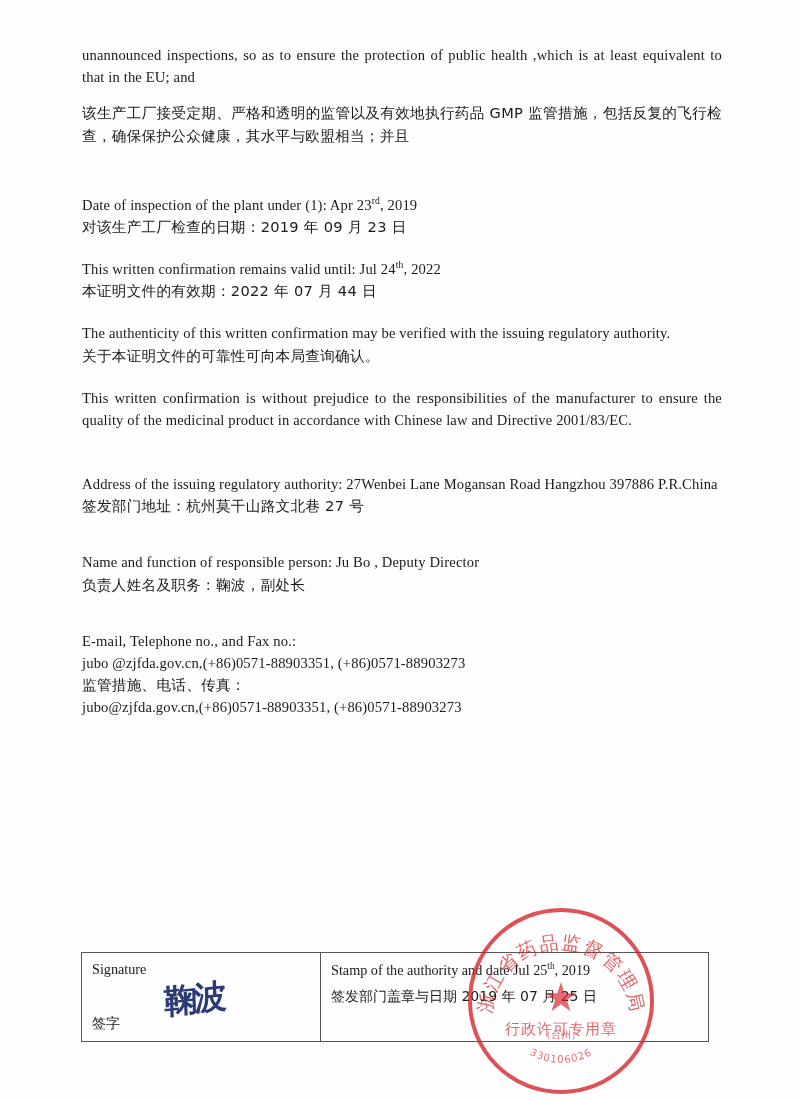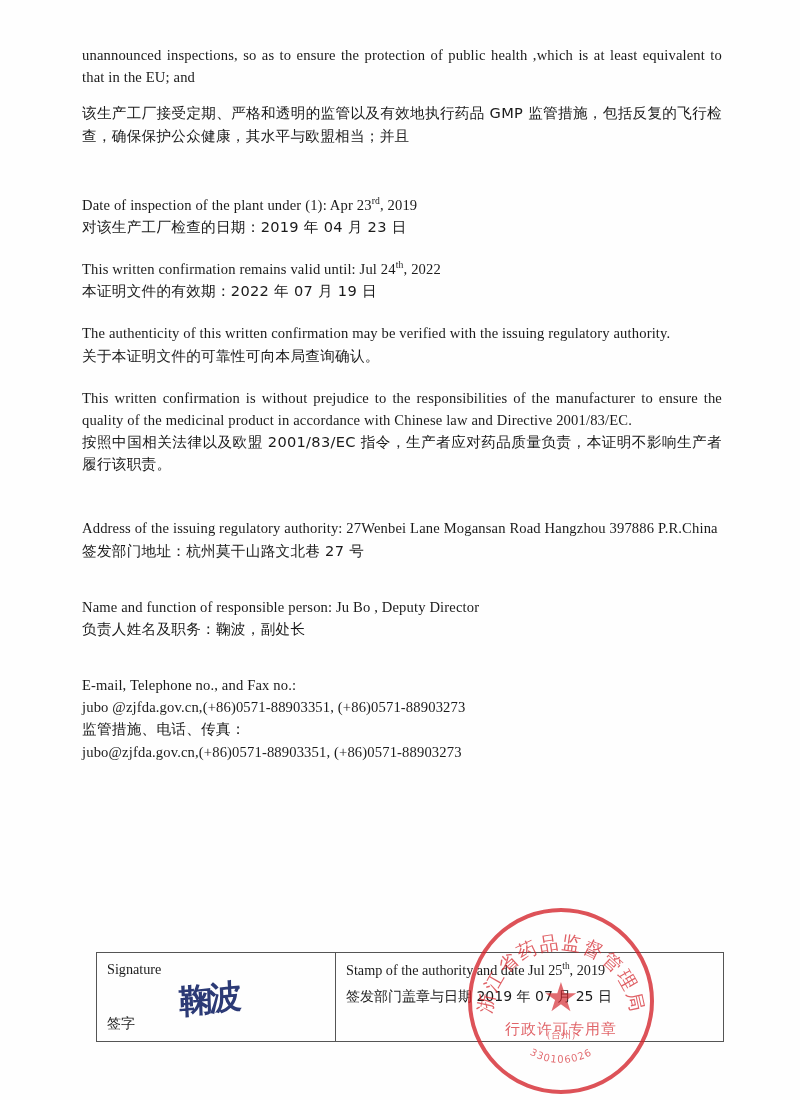--- a/index.html
+++ b/index.html
@@ -56,21 +56,21 @@
   sup {
     font-size: 0.66em;
     vertical-align: super;
   }
   .gap-lg { height: 20px; }
   .gap-md { height: 13px; }
 
   
   .sig-table {
     position: absolute;
-    left: 96px;
+    left: 81px;
     top: 952px;
     width: 628px;
     border-collapse: collapse;
   }
   .sig-table td {
     border: 1px solid #555;
     vertical-align: top;
     padding: 8px 10px 6px 10px;
     font-size: 14.2px;
     height: 36px;
@@ -180,42 +180,41 @@
       <p class="para zh just">该生产工厂接受定期、严格和透明的监管以及有效地执行药品 GMP 监管措施，包括反复的飞行检查，确保保护公众健康，其水平与欧盟相当；并且</p>
     </div>
 
     <div class="gap-md"></div>
 
 
     <div class="gap-lg"></div>
 
     <div>
       <p class="para en"><span>Date of inspection of the plant under (1): Apr 23</span><sup>rd</sup><span>, 2019</span></p>
-      <p class="para zh">对该生产工厂检查的日期：2019 年 04 月 23 日</p>
+      <p class="para zh">对该生产工厂检查的日期：2019 年 09 月 23 日</p>
     </div>
 
     <div class="gap-lg"></div>
 
     <div>
       <p class="para en"><span>This written confirmation remains valid until: Jul 24</span><sup>th</sup><span>, 2022</span></p>
-      <p class="para zh">本证明文件的有效期：2022 年 07 月 19 日</p>
+      <p class="para zh">本证明文件的有效期：2022 年 07 月 44 日</p>
     </div>
 
     <div class="gap-lg"></div>
 
     <div>
       <p class="para en just">The authenticity of this written confirmation may be verified with the issuing regulatory authority.</p>
       <p class="para zh">关于本证明文件的可靠性可向本局查询确认。</p>
     </div>
 
     <div class="gap-lg"></div>
 
     <div>
       <p class="para en just">This written confirmation is without prejudice to the responsibilities of the manufacturer to ensure the quality of the medicinal product in accordance with Chinese law and Directive 2001/83/EC.</p>
-      <p class="para zh just">按照中国相关法律以及欧盟 2001/83/EC 指令，生产者应对药品质量负责，本证明不影响生产者履行该职责。</p>
     </div>
 
     <div style="height:42px"></div>
 
     <div>
       <p class="para en just">Address of the issuing regulatory authority: 27Wenbei Lane Mogansan Road Hangzhou 397886 P.R.China</p>
       <p class="para zh">签发部门地址：杭州莫干山路文北巷 27 号</p>
     </div>
 
     <div style="height:34px"></div>

